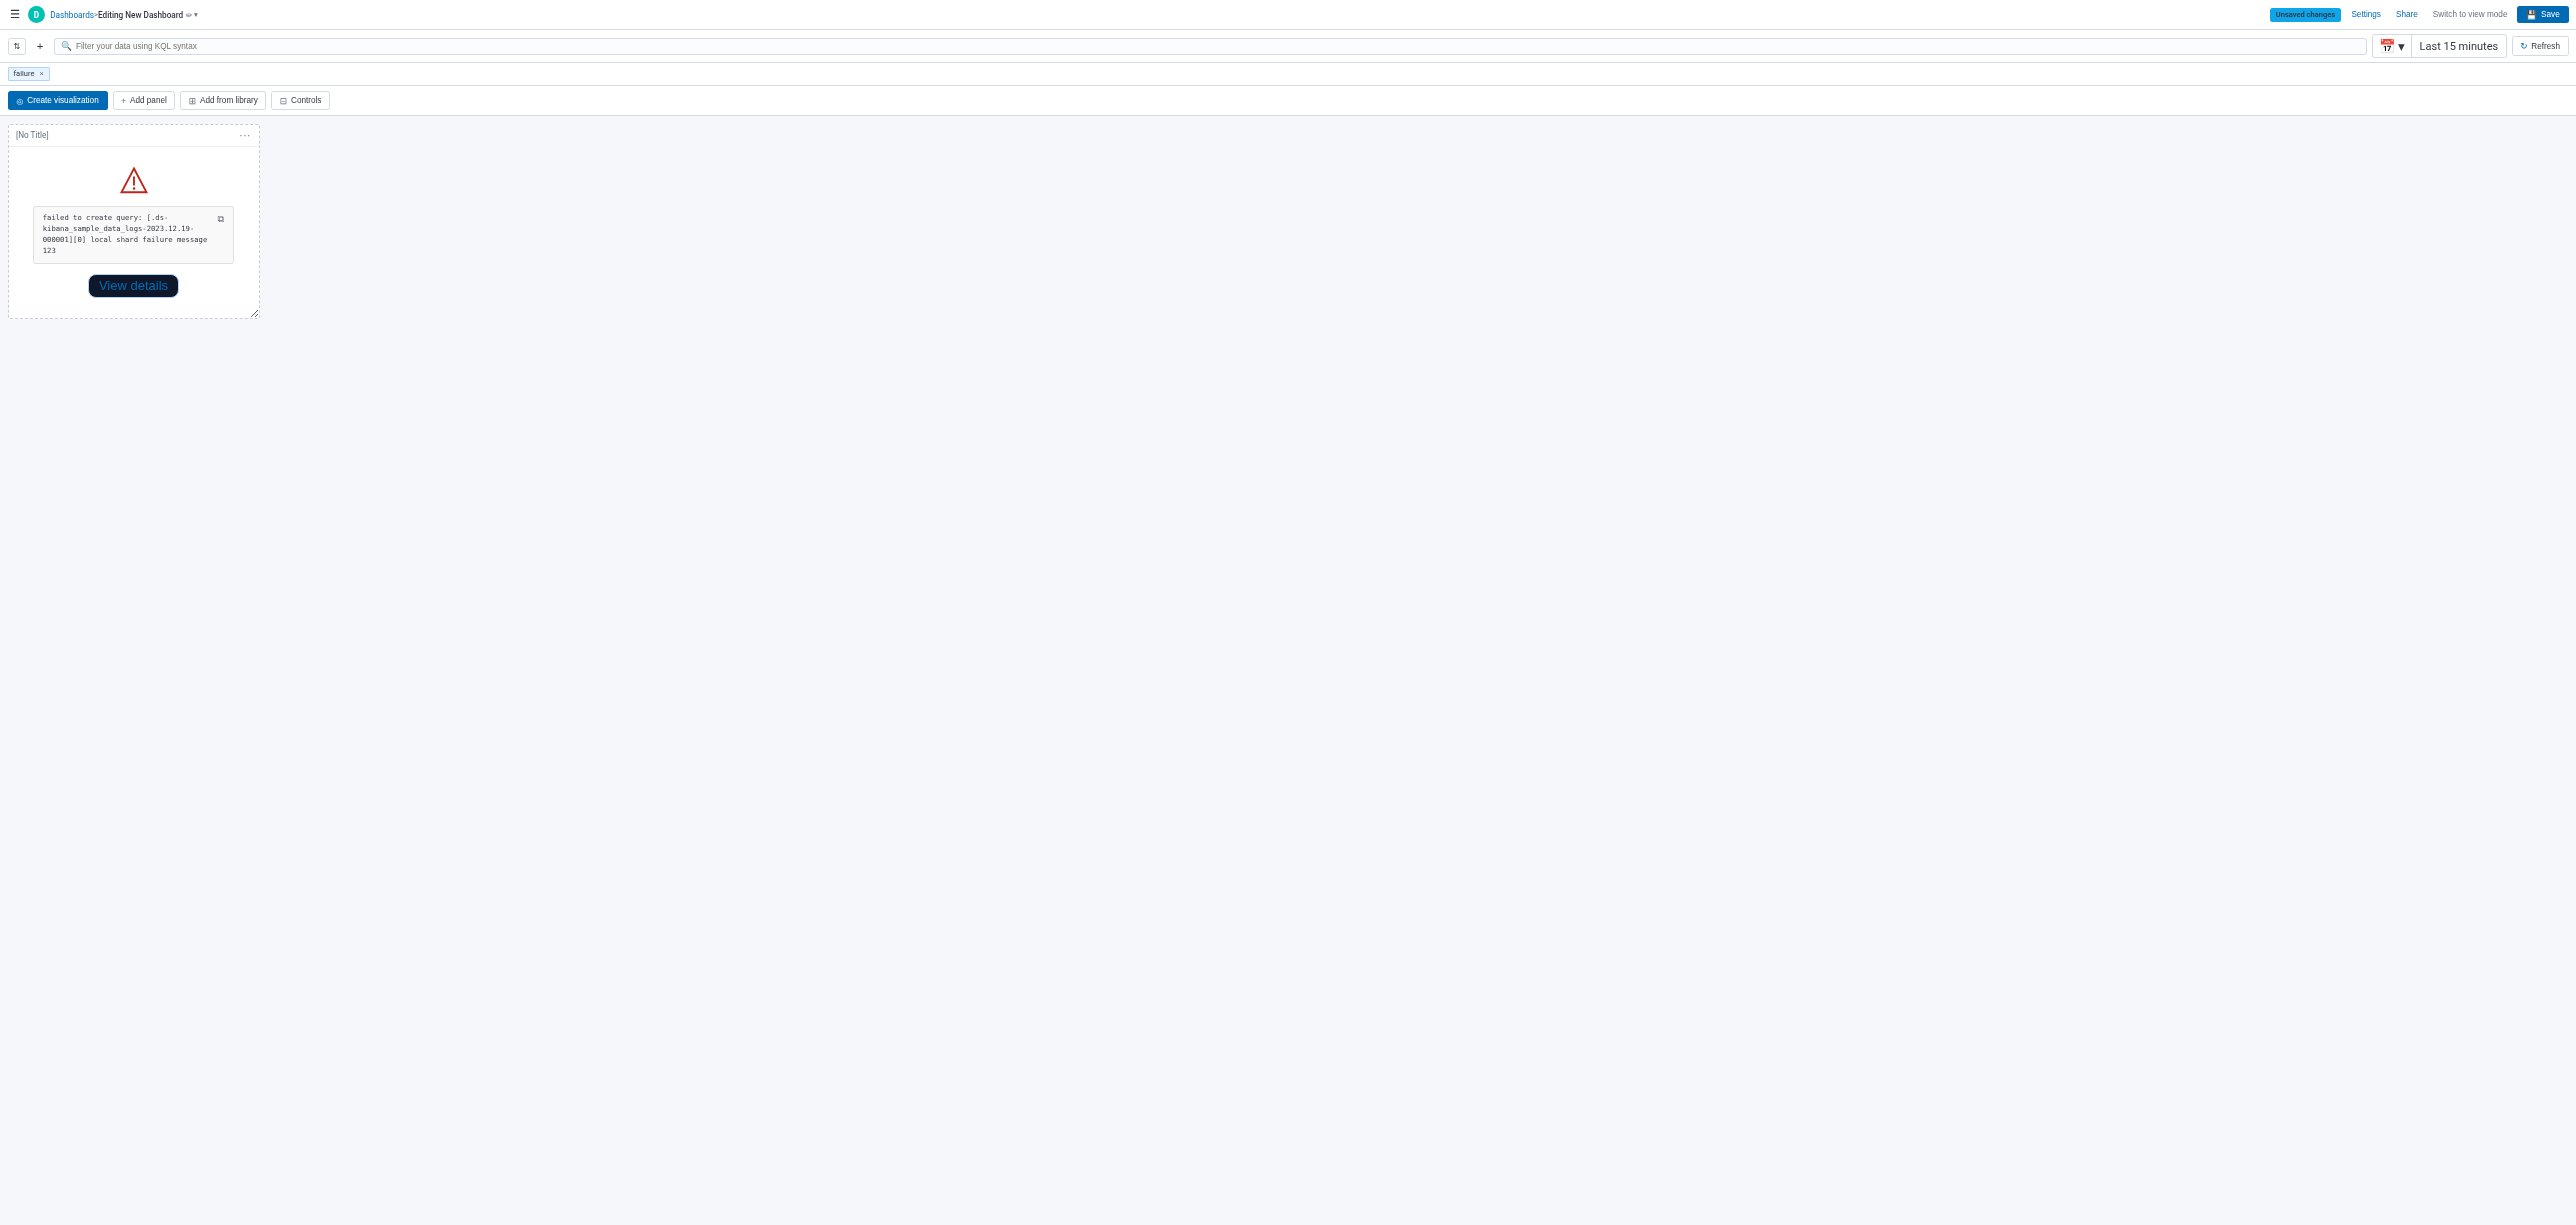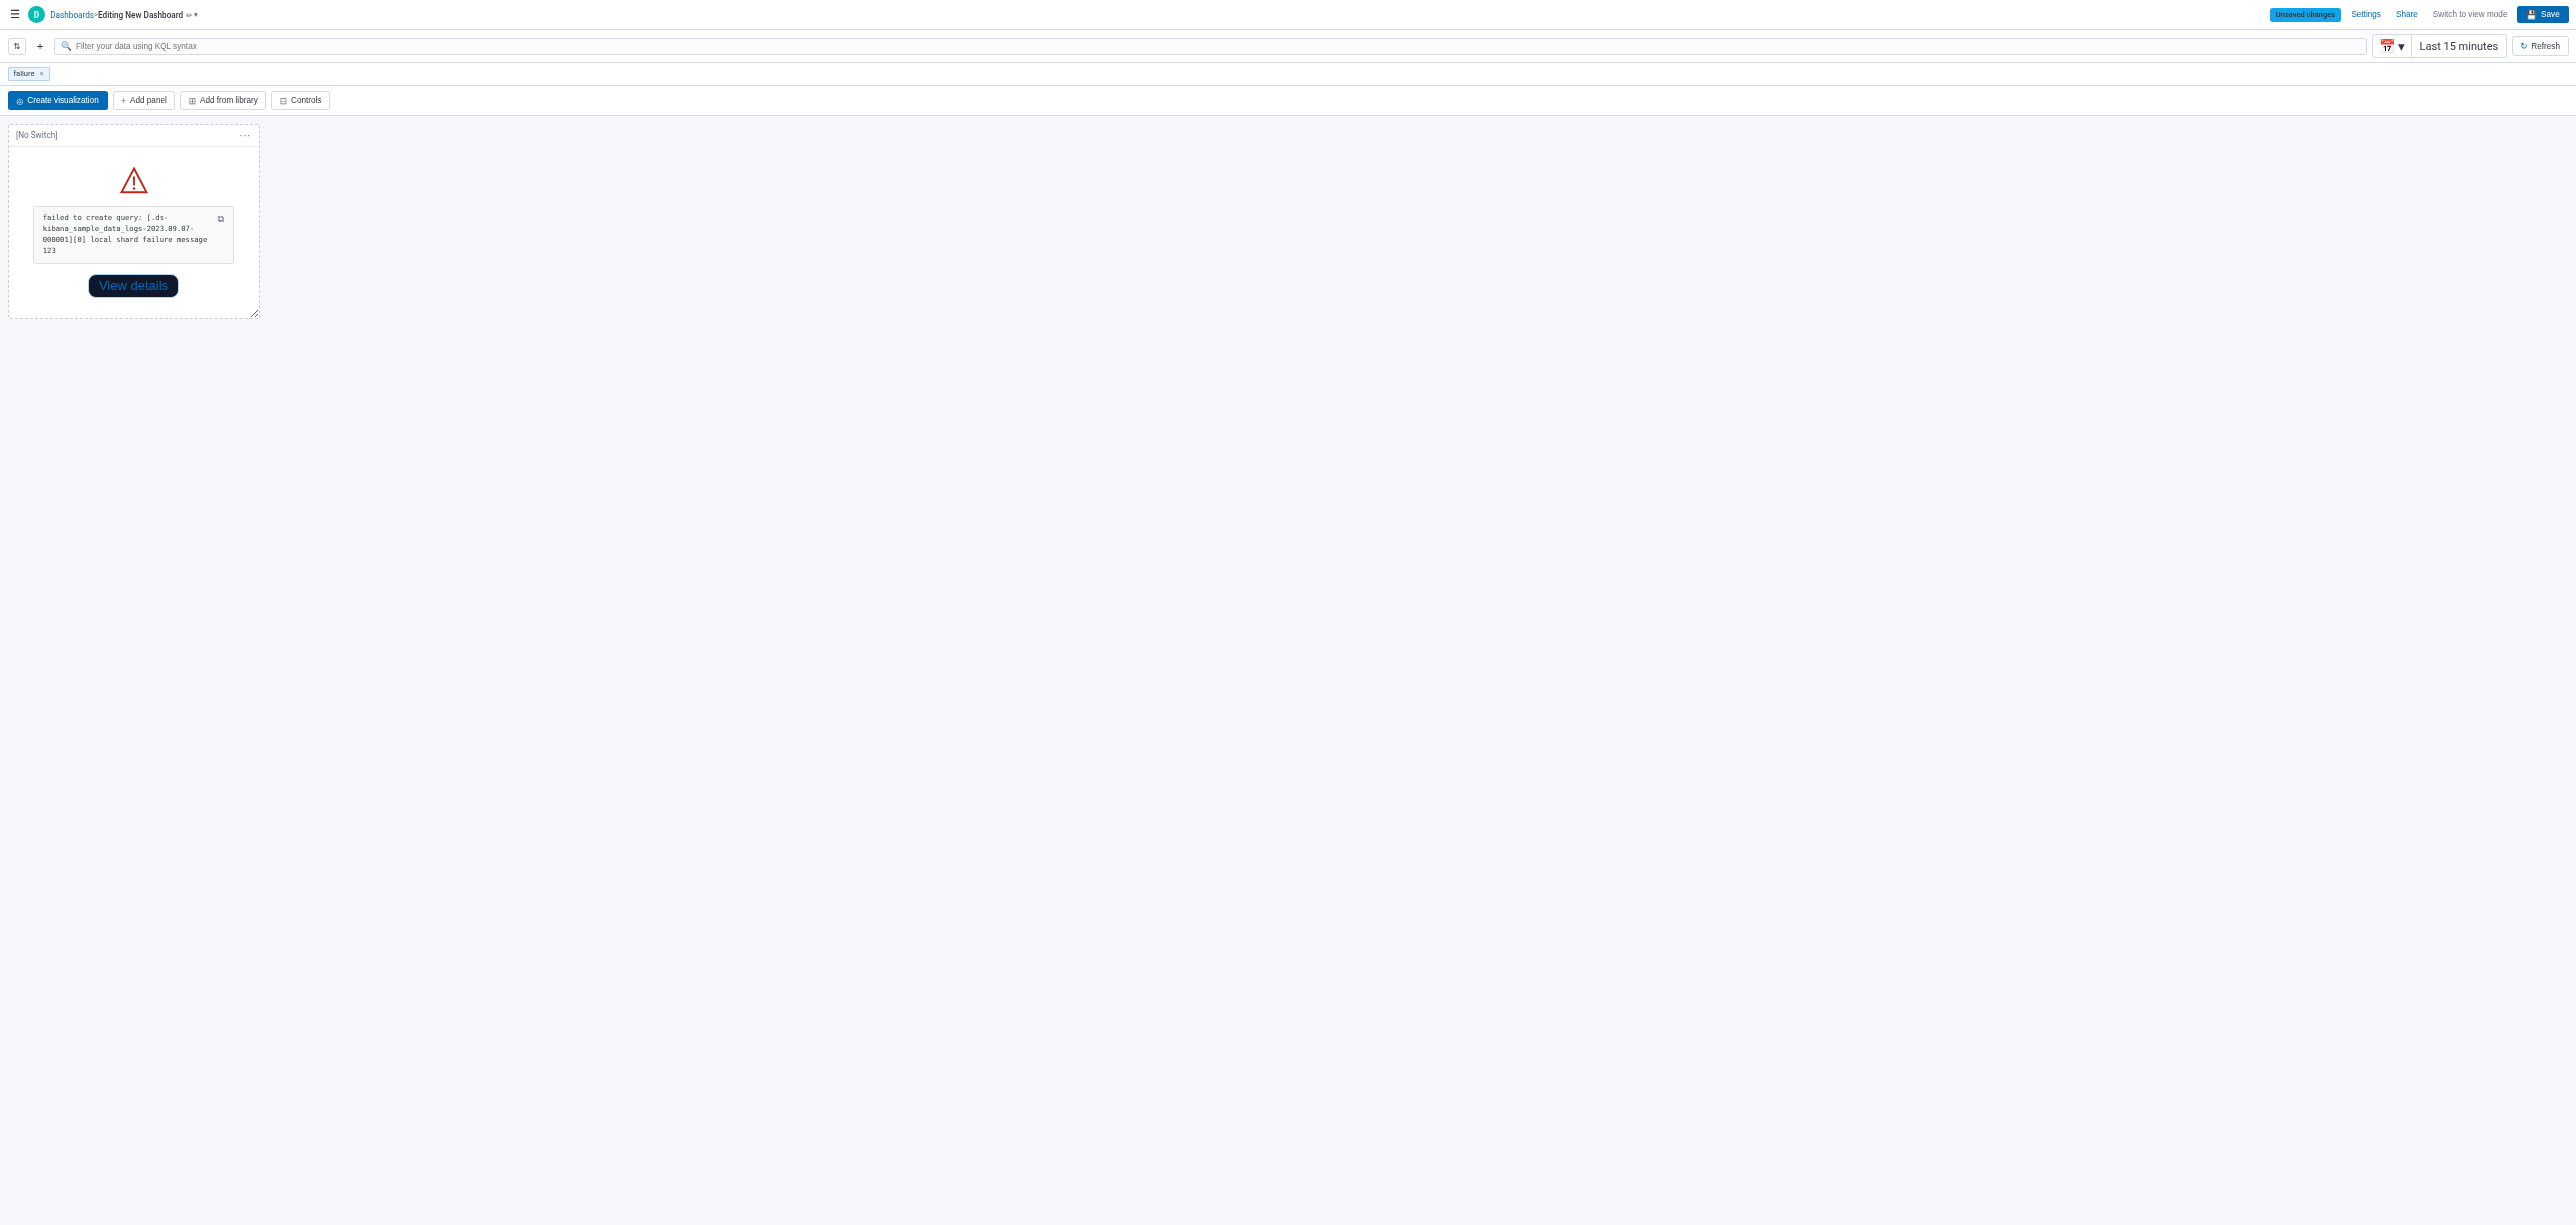--- a/index.html
+++ b/index.html
@@ -241,32 +241,32 @@
   </button>
   <button class="toolbar-btn">
     <span class="toolbar-btn-icon">⊟</span>
     <span>Controls</span>
   </button>
 </div>
 
 <div class="main-content">
   <div class="panel">
     <div class="panel-header">
-      <span class="panel-title">[No Switch]</span>
+      <span class="panel-title">[No Title]</span>
       <button class="panel-menu-btn">···</button>
     </div>
     <div class="panel-body">
 
       <svg class="warning-icon" viewBox="0 0 48 48" fill="none" xmlns="http://www.w3.org/2000/svg">
         <path d="M24 4L44 42H4L24 4Z" fill="none" stroke="#bd271e" stroke-width="3"></path>
         <line x1="24" y1="18" x2="24" y2="30" stroke="#bd271e" stroke-width="3" stroke-linecap="round"></line>
         <circle cx="24" cy="36" r="2" fill="#bd271e"></circle>
       </svg>
       <div class="error-box">
-        <span class="error-text">failed to create query: [.ds-kibana_sample_data_logs-2023.09.07-000001][0] local shard failure message 123</span>
+        <span class="error-text">failed to create query: [.ds-kibana_sample_data_logs-2023.12.19-000001][0] local shard failure message 123</span>
         <button class="copy-btn">⧉</button>
       </div>
       <button class="view-details-btn">View details</button>
     </div>
     <span class="panel-resize-handle">⌟</span>
   </div>
 </div>
 
 
 </body></html>

